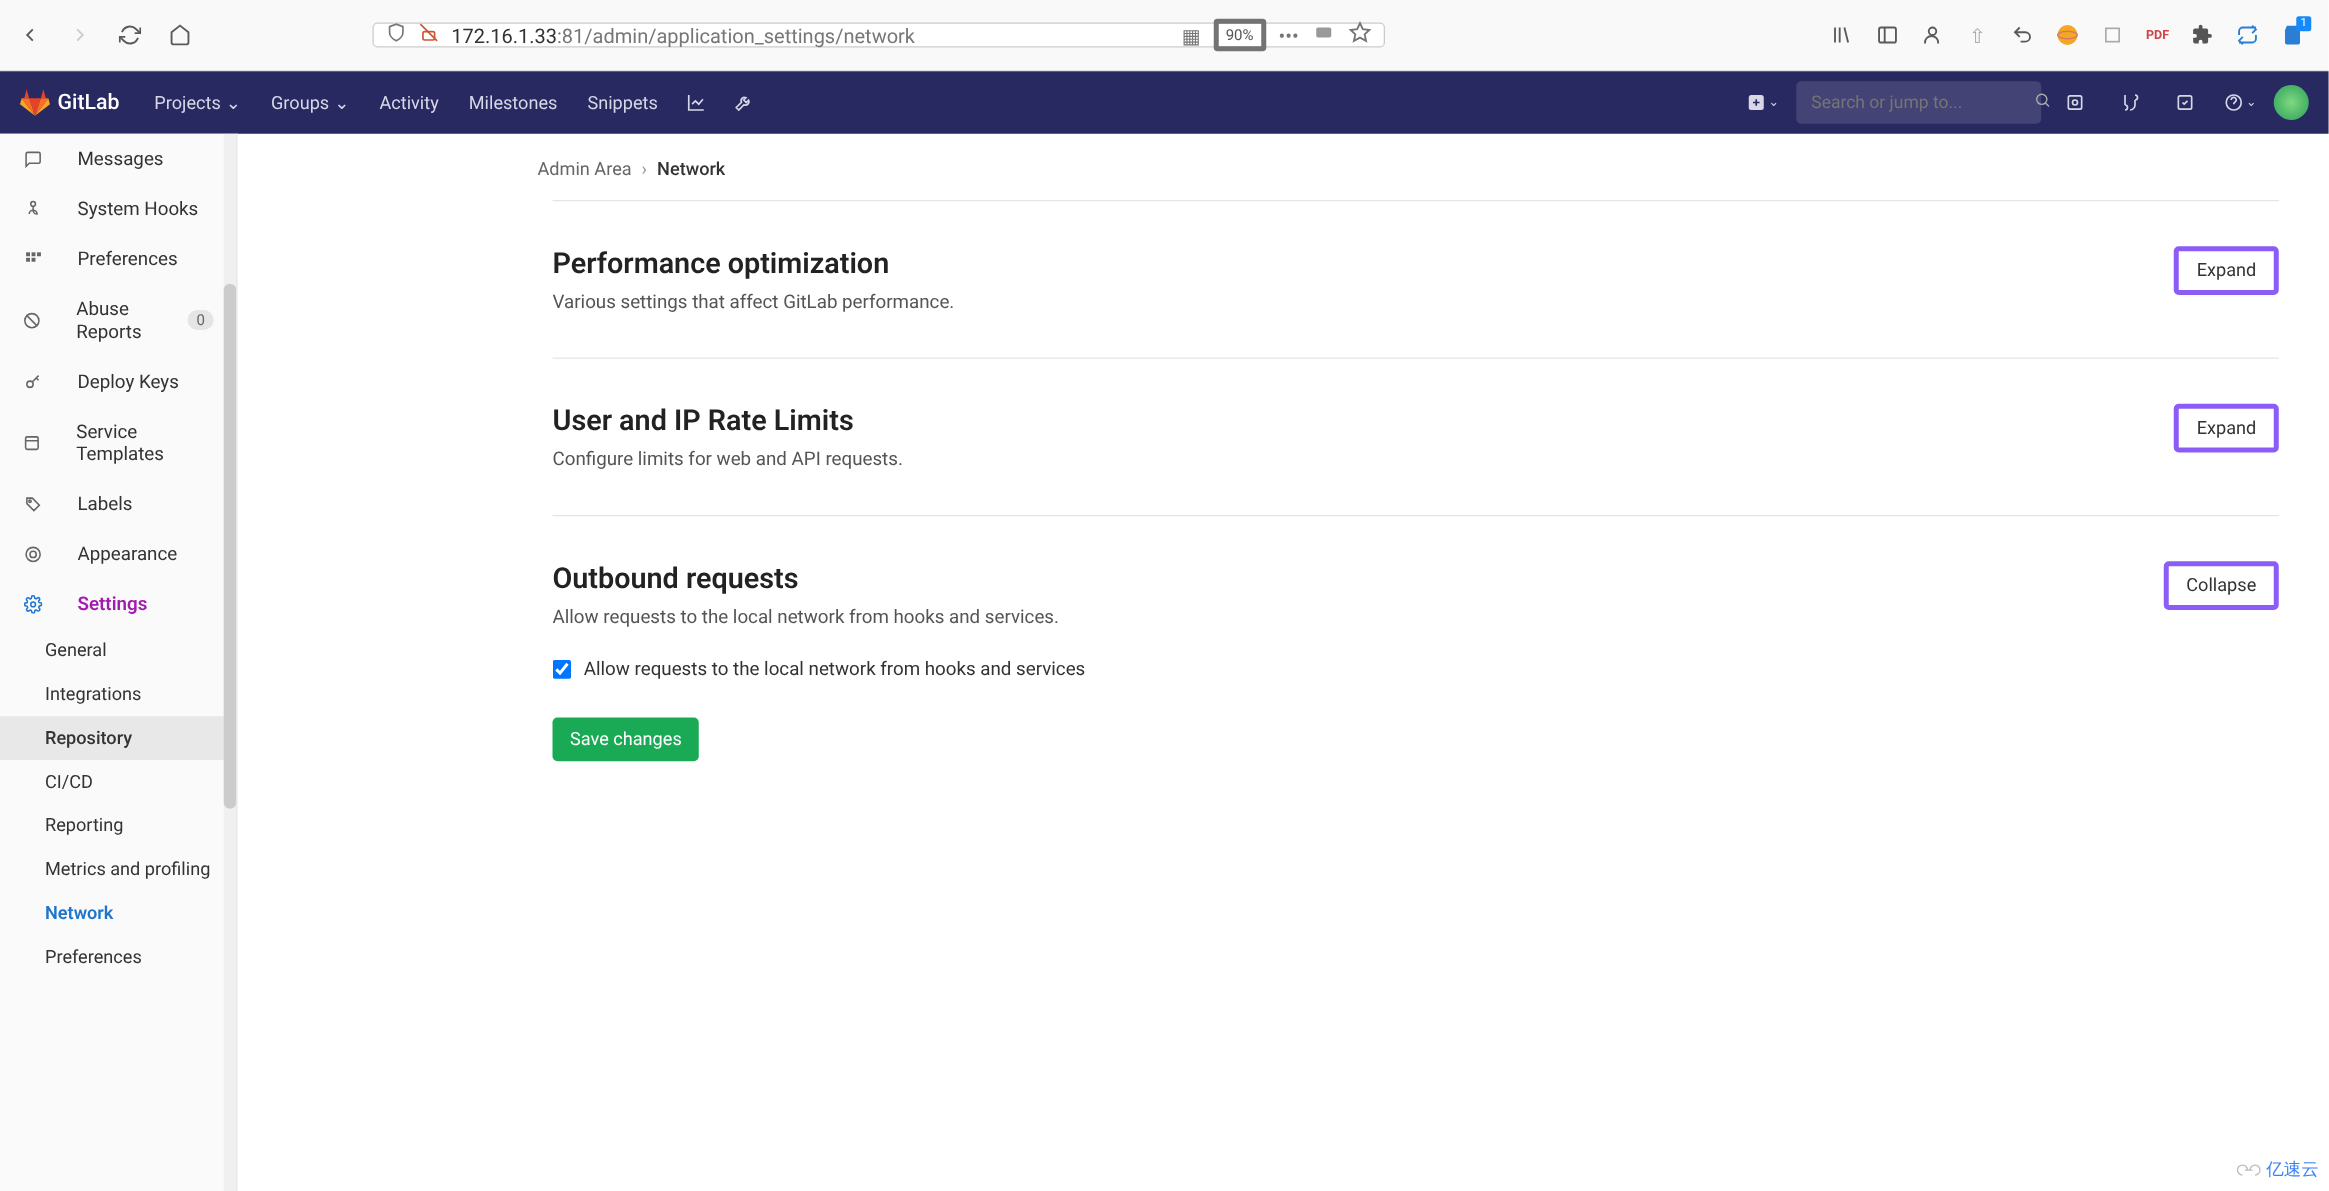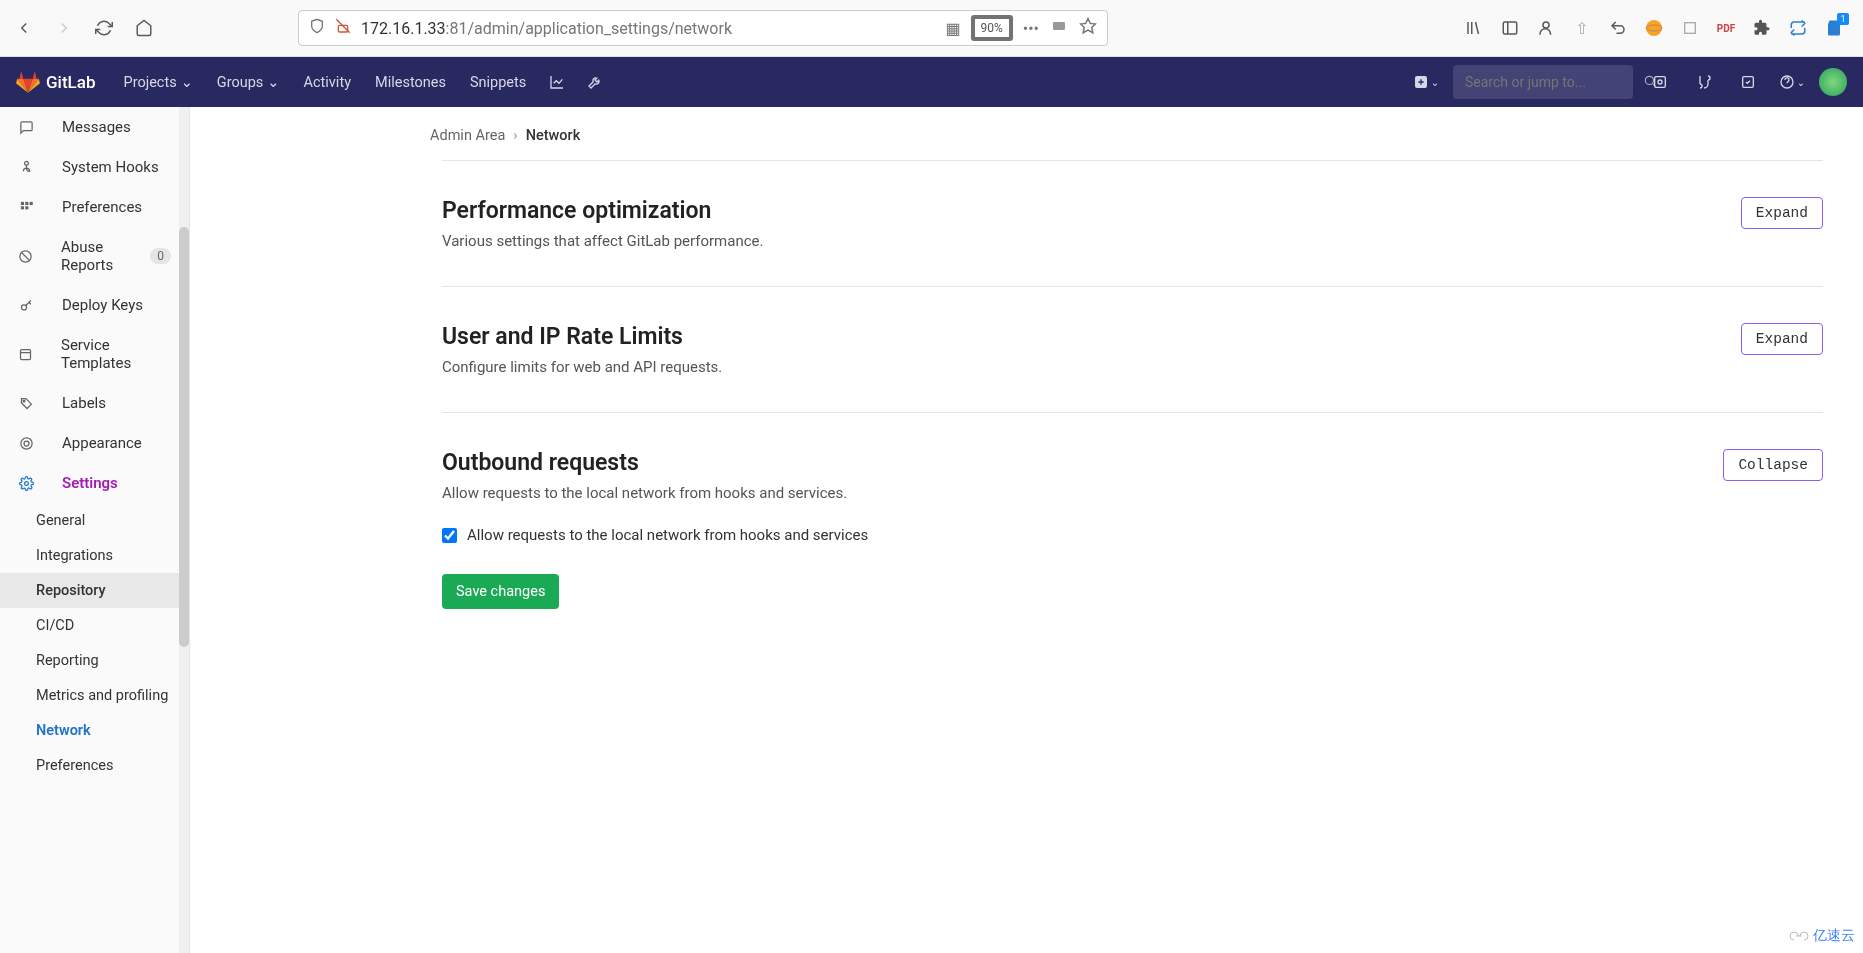--- a/index.html
+++ b/index.html
@@ -2,37 +2,37 @@
 <html><head>
 <meta charset="utf-8">
 <style>
 * { margin: 0; padding: 0; box-sizing: border-box; font-family: -apple-system, BlinkMacSystemFont, "Segoe UI", Roboto, sans-serif; }
 body { background: #fff; overflow: hidden; width: 1863px; height: 953px; position: relative; }
 
 
 .browser-chrome { height: 57px; background: #f9f9fa; border-bottom: 1px solid #e0e0e0; display: flex; align-items: center; padding: 0 8px; gap: 8px; }
 .nav-btn { width: 32px; height: 32px; display: flex; align-items: center; justify-content: center; color: #5a5a5a; cursor: pointer; border-radius: 4px; }
 .nav-btn.disabled { color: #ccc; }
-.url-bar { flex: 0 0 810px; height: 36px; background: #fff; border: 1px solid #ccc; border-radius: 4px; display: flex; align-items: center; padding: 0 10px; margin-left: 130px; gap: 10px; }
+.url-bar { flex: 0 0 810px; height: 20px; background: #fff; border: 1px solid #ccc; border-radius: 4px; display: flex; align-items: center; padding: 0 10px; margin-left: 130px; gap: 10px; }
 .url-text { flex: 1; font-size: 16px; color: #777; }
 .url-text .dark { color: #333; }
 .zoom-badge { font-size: 12px; padding: 2px 6px; border: 4px solid #737373; border-radius: 3px; color: #555; }
 .url-icons { display: flex; gap: 12px; align-items: center; color: #777; }
 .toolbar-right { margin-left: auto; display: flex; gap: 14px; align-items: center; color: #5a5a5a; padding-right: 10px; }
 .toolbar-icon { width: 22px; height: 22px; display: flex; align-items: center; justify-content: center; cursor: pointer; position: relative; }
 .badge-n { position: absolute; top: -4px; right: -4px; background: #168afd; color: #fff; font-size: 9px; width: 12px; height: 12px; border-radius: 2px; display: flex; align-items: center; justify-content: center; }
 
 
 .gl-header { height: 50px; background: #292962; display: flex; align-items: center; padding: 0 16px; gap: 4px; color: #fff; }
 .gl-logo { display: flex; align-items: center; gap: 6px; margin-right: 14px; }
 .gl-logo-text { font-size: 17px; font-weight: 500; }
 .gl-nav-item { padding: 0 10px; font-size: 14.5px; color: #d7d7e6; cursor: pointer; height: 50px; display: flex; align-items: center; gap: 4px; }
 .gl-icon-btn { width: 34px; height: 34px; display: flex; align-items: center; justify-content: center; color: #d7d7e6; cursor: pointer; }
 .gl-right { margin-left: auto; display: flex; align-items: center; gap: 10px; }
-.gl-search { width: 180px; height: 34px; background: rgba(255,255,255,0.12); border-radius: 4px; display: flex; align-items: center; padding: 0 12px; color: #aaa; font-size: 14px; }
+.gl-search { width: 196px; height: 34px; background: rgba(255,255,255,0.12); border-radius: 4px; display: flex; align-items: center; padding: 0 12px; color: #aaa; font-size: 14px; }
 .gl-search input { background: transparent; border: none; outline: none; color: #ddd; flex: 1; font-size: 14px; }
 .gl-avatar { width: 28px; height: 28px; border-radius: 50%; background: radial-gradient(circle, #7fd87f, #2a9f5a); }
 
 
 .content { display: flex; height: calc(100% - 107px); }
 .sidebar { width: 190px; background: #fafafa; border-right: 1px solid #e5e5e5; overflow-y: auto; position: relative; }
 .sidebar-scroll { position: absolute; right: 0; top: 0; width: 10px; height: 100%; background: #f0f0f0; }
 .sidebar-thumb { position: absolute; right: 0; top: 120px; width: 10px; height: 420px; background: #ccc; border-radius: 5px; }
 .sb-item { display: flex; align-items: center; gap: 28px; padding: 11px 18px; font-size: 15px; color: #333; cursor: pointer; }
 .sb-item .ico { width: 16px; color: #666; display: flex; align-items: center; justify-content: center; }
@@ -46,21 +46,21 @@
 
 .main { flex: 1; padding: 20px 40px 20px 240px; overflow-y: auto; }
 .breadcrumb { font-size: 14.5px; color: #666; display: flex; gap: 8px; margin-bottom: 16px; }
 .breadcrumb .sep { color: #999; }
 .breadcrumb .cur { color: #333; font-weight: 500; }
 .section { border-top: 1px solid #e5e5e5; padding: 36px 0; display: flex; justify-content: space-between; align-items: flex-start; margin-left: 12px; }
 .section:first-of-type { border-top: 1px solid #e5e5e5; margin-top: 8px; }
 .section-left { flex: 1; }
 .section h2 { font-size: 23px; font-weight: 600; color: #222; margin-bottom: 8px; }
 .section p { font-size: 15px; color: #555; }
-.expand-btn { padding: 7px 14px; border: 1px solid #8b5cf6; background: #fff; border-radius: 4px; font-size: 14.5px; color: #333; cursor: pointer; font-family: Liberation Mono, monospace; }
+.expand-btn { padding: 7px 14px; border: 4px solid #8b5cf6; background: #fff; border-radius: 4px; font-size: 14.5px; color: #333; cursor: pointer; }
 .expanded-body { margin-top: 24px; }
 .checkbox-row { display: flex; align-items: center; gap: 10px; font-size: 15px; color: #333; margin-bottom: 30px; }
 .checkbox-row input { width: 15px; height: 15px; }
 .save-btn { background: #1aaa55; color: #fff; border: none; padding: 9px 14px; border-radius: 4px; font-size: 14.5px; cursor: pointer; }
 
 
 .anno { position: absolute; pointer-events: none; z-index: 100; }
 
 .watermark { position: absolute; bottom: 8px; right: 8px; color: #3b82f6; font-size: 14px; display: flex; align-items: center; gap: 4px; }
 </style>

